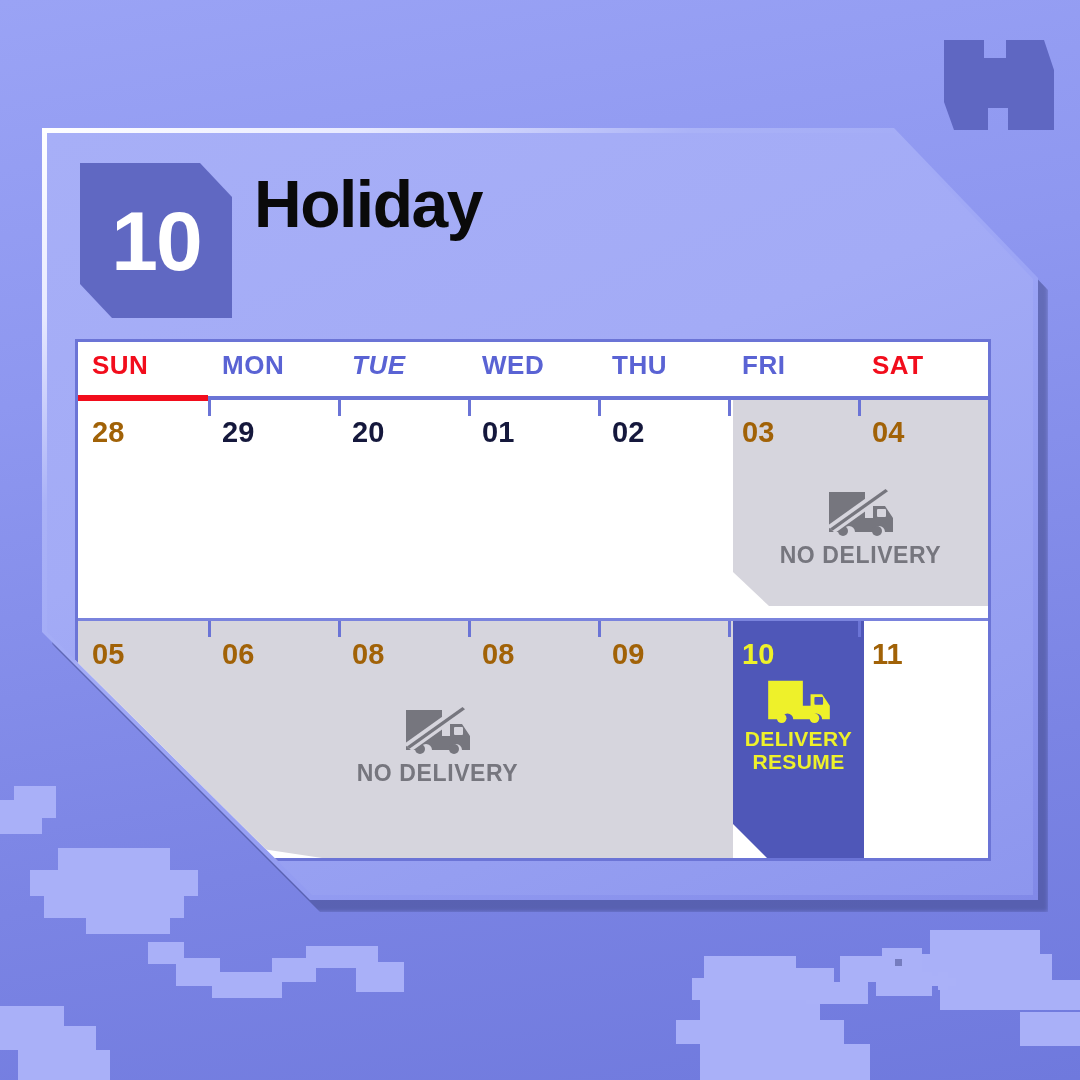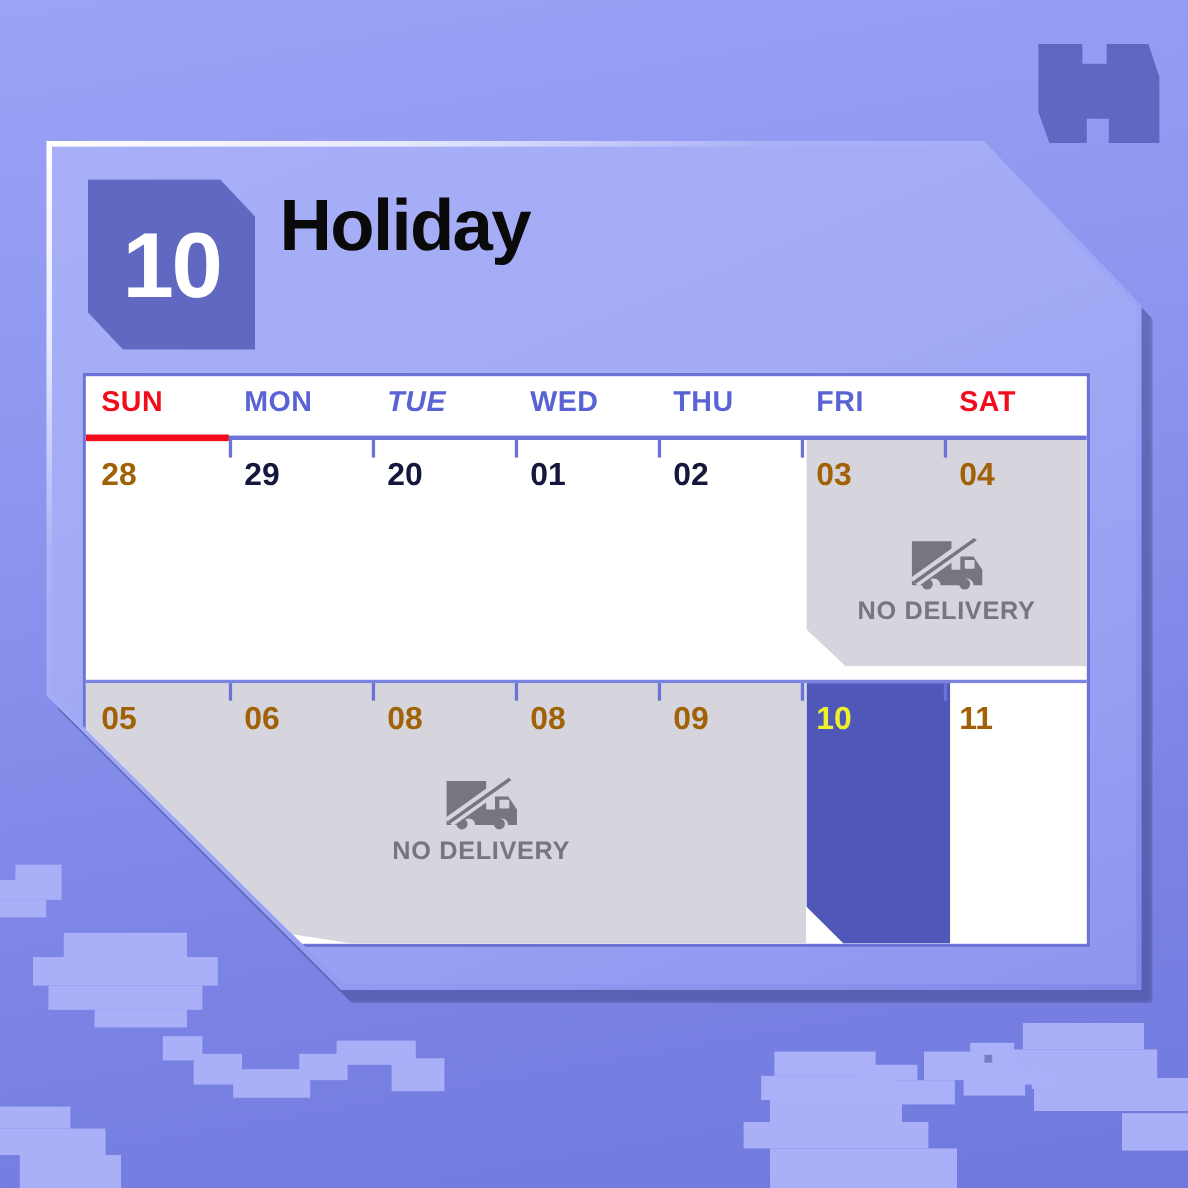--- a/index.html
+++ b/index.html
@@ -273,19 +273,31 @@
               <path fill="#76767e" d="M4 8 h36 v26 h8 v-12 h12 l8 12 v14 h-8 a6 6 0 0 0 -12 0 h-18 a6 6 0 0 0 -12 0 h-14 z"></path>
               <circle fill="#76767e" cx="18" cy="47" r="5"></circle>
               <circle fill="#76767e" cx="52" cy="47" r="5"></circle>
               <rect fill="#d6d5dd" x="52" y="25" width="9" height="8" rx="1"></rect>
               <path fill="#d6d5dd" d="M2 42 L58 2 L66 9 L10 49 z"></path>
               <path fill="#76767e" d="M5 44.5 L60.5 5 L63 7.2 L7.5 46.7 z"></path>
             </svg>
             <div class="nd-label">NO DELIVERY</div>
           </div>
 
+          <div class="res-group">
+            <svg class="icn" width="70" height="52" viewBox="0 0 72 54">
+              <path fill="#eef12a" d="M4 8 h36 v26 h8 v-12 h12 l8 12 v14 h-8 a6 6 0 0 0 -12 0 h-18 a6 6 0 0 0 -12 0 h-14 z"></path>
+              <circle fill="#eef12a" cx="18" cy="47" r="5"></circle>
+              <circle fill="#eef12a" cx="52" cy="47" r="5"></circle>
+              <rect fill="#4f57b8" x="52" y="25" width="9" height="8" rx="1"></rect>
+            </svg>
+            <div class="res-label">
+              <span>DELIVERY</span><br>
+              <span>RESUME</span>
+            </div>
+          </div>
         </div>
 
       </div>
     </div>
 
   </div>
 </div>
 
 </body></html>

